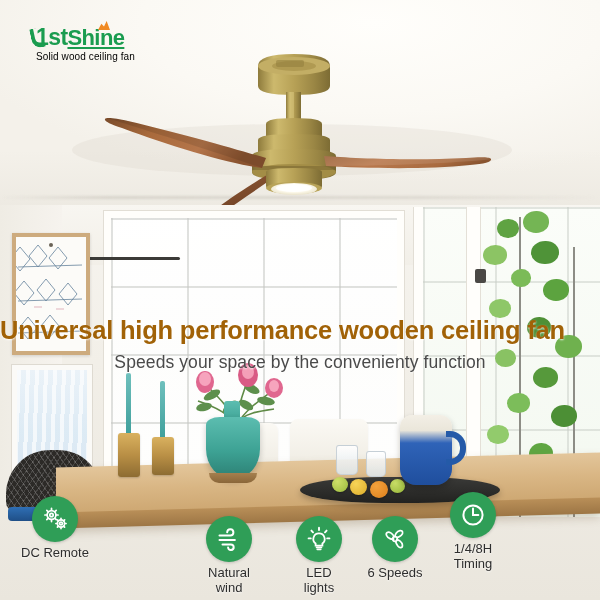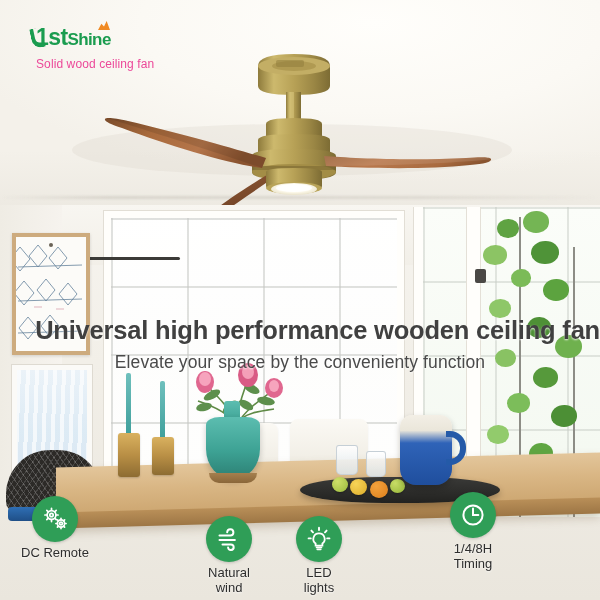--- a/index.html
+++ b/index.html
@@ -129,42 +129,42 @@
     background:linear-gradient(180deg,#3a3a38,#222220); border-radius:50%/60%;
     box-shadow:0 3px 6px rgba(0,0,0,.25); }
   .fruit{ position:absolute; border-radius:50%; box-shadow:0 1px 2px rgba(0,0,0,.25); }
   .glass{ position:absolute; background:linear-gradient(180deg,rgba(255,255,255,.85),rgba(223,232,238,.85));
     border-radius:3px 3px 5px 5px; border:1px solid rgba(190,200,208,.8); }
   .chairwhite{ position:absolute; background:linear-gradient(180deg,#fbf9f4,#efece3); border-radius:8px 8px 2px 2px;
     box-shadow:0 1px 2px rgba(0,0,0,.08); }
 
   
   .headline{
-    position:absolute; left:0; top:316px; width:600px; text-align:right;
-    font-size:25.5px; font-weight:bold; color:#404040; letter-spacing:-.2px;
+    position:absolute; left:0; top:316px; width:600px; text-align:left;
+    font-size:25.5px; font-weight:bold; color:#a16207; letter-spacing:-.2px;
     text-shadow:0 1px 2px rgba(255,255,255,.85);
   }
   .subhead{
     position:absolute; left:0; top:352px; width:600px; text-align:center;
     font-size:17.5px; color:#4a4a4a; letter-spacing:.1px;
     text-shadow:0 1px 2px rgba(255,255,255,.85);
   }
 
   
   .logo-wrap{ position:absolute; left:36px; top:24px; }
   .logo-mark{ position:relative; height:26px; }
   .logo-text{ font-size:23px; font-weight:bold; color:#1a9c4f; letter-spacing:-.6px;
               font-family:"Liberation Sans", sans-serif; line-height:26px; }
-  .logo-text .sm{ font-size:17px; }
+  .logo-text .sm{ font-size:22px;text-decoration:underline; }
   .logo-swoosh{ position:absolute; left:-5px; top:4px; width:13px; height:20px;
     border-left:4px solid #1a9c4f; border-bottom:4px solid #1a9c4f;
     border-radius:0 0 0 10px; transform:rotate(-12deg); }
   .logo-spark{ position:absolute; left:62px; top:-3px; width:12px; height:9px;
     background:#f08a23; clip-path:polygon(0 100%,28% 30%,50% 62%,72% 0,100% 100%); }
-  .logo-sub{ font-size:12px; color:#ec4899; margin-top:7px; letter-spacing:.1px; }
+  .logo-sub{ font-size:10px; color:#000000; margin-top:1px; letter-spacing:.1px; }
 
   
   .features{ position:absolute; left:0; top:492px; width:600px; height:108px; }
   .feat{ position:absolute; text-align:center; }
   .circle{
     width:46px; height:46px; border-radius:50%; background:#2f9e57;
     display:flex; align-items:center; justify-content:center; margin:0 auto;
     box-shadow:0 1px 3px rgba(0,0,0,.18);
   }
   .circle svg{ display:block; }
@@ -377,21 +377,21 @@
   <div class="logo-wrap">
     <div class="logo-mark">
       <span class="logo-swoosh"></span>
       <span class="logo-spark"></span>
       <span class="logo-text"><span>1st</span><span class="sm">Shine</span></span>
     </div>
     <div class="logo-sub">Solid wood ceiling fan</div>
   </div>
 
   <div class="headline">Universal high performance wooden ceiling fan</div>
-  <div class="subhead">Elevate your space by the convenienty function</div>
+  <div class="subhead">Speeds your space by the convenienty function</div>
 
   <div class="features">
 
     <div class="feat" style="left:0px;top:4px;width:110px;">
       <div class="circle">
         <svg width="30" height="30" viewBox="0 0 30 30" fill="none" stroke="#ffffff" stroke-width="1.7">
           <circle cx="11.5" cy="11" r="4.4"></circle>
             <circle cx="11.5" cy="11" r="1.7"></circle>
           <g stroke-linecap="round">
             <line x1="11.5" y1="4.4" x2="11.5" y2="6.2"></line>
@@ -445,20 +445,31 @@
         <svg width="30" height="30" viewBox="0 0 30 30" fill="none" stroke="#ffffff" stroke-width="2" stroke-linecap="round">
           <path d="M5.5 11.5 h10.8 a3.1 3.1 0 1 0 -3.1 -3.3"></path>
           <path d="M5.5 16 h15.4"></path>
           <path d="M8.5 20.4 h8.3 a2.8 2.8 0 1 1 -2.7 3.1"></path>
         </svg>
       </div>
       <div class="feat-label">Natural
 wind</div>
     </div>
 
+    <div class="feat" style="left:348px;top:24px;width:94px;">
+      <div class="circle">
+        <svg width="30" height="30" viewBox="0 0 30 30" fill="none" stroke="#ffffff" stroke-width="1.7">
+          <circle cx="15" cy="15" r="2.3"></circle>
+          <path d="M14.3 12.8 C 12.4 9.4, 9.2 7.2, 7.2 8.4 C 5.2 9.6, 6.6 13.3, 10 14.6 C 11.5 15.2, 13.1 15.1, 14.3 14.6"></path>
+          <path d="M16.6 13.9 C 20.3 12.8, 23.2 10.2, 22.6 8 C 22 5.8, 18.2 6.3, 16.1 9.2 C 15.2 10.5, 14.9 12, 15.1 13.3"></path>
+          <path d="M15.6 17.2 C 16.4 20.9, 18.9 24.1, 21 23.6 C 23.2 23.1, 22.9 19.3, 20.1 17.1 C 18.8 16.1, 17.3 15.7, 16 15.9"></path>
+        </svg>
+      </div>
+      <div class="feat-label">6 Speeds</div>
+    </div>
 
     <div class="feat" style="left:426px;top:0;width:94px;">
       <div class="circle">
         <svg width="30" height="30" viewBox="0 0 30 30" fill="none" stroke="#ffffff" stroke-width="2" stroke-linecap="round">
           <circle cx="15" cy="15" r="9.6"></circle>
           <path d="M15 8.4 V15 H20.3"></path>
         </svg>
       </div>
       <div class="feat-label">1/4/8H
 Timing</div>

